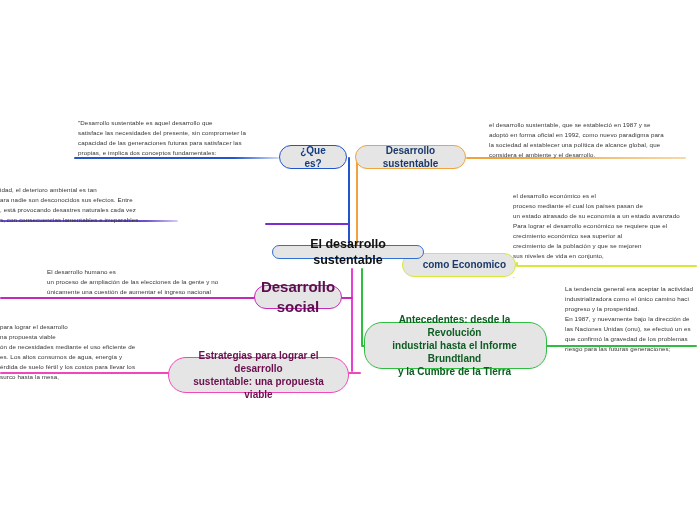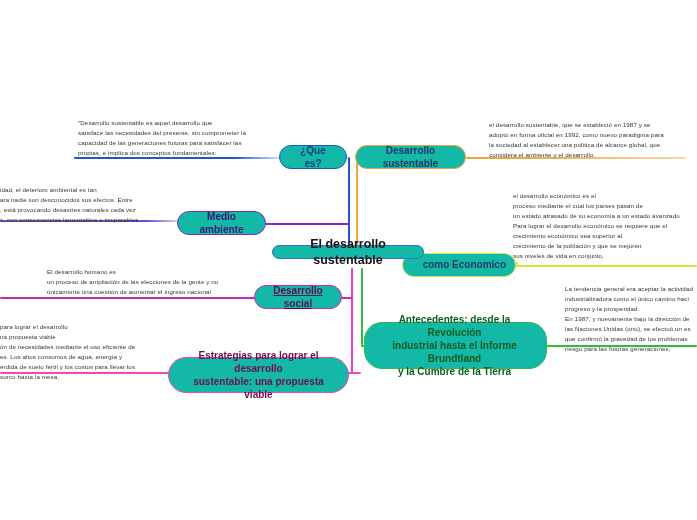--- a/index.html
+++ b/index.html
@@ -11,39 +11,39 @@
   .canvas{position:absolute;left:0;top:0;width:697px;height:520px;}
 
   
   .hline{position:absolute;height:2px;border-radius:1px;}
   .vline{position:absolute;width:2px;border-radius:1px;}
 
   
   .node{
     position:absolute;
     box-sizing:border-box;
-    background:#14b8a6;
+    background:#e5e5e5;
     border:1.6px solid #000;
     border-radius:18px;
     display:flex;align-items:center;justify-content:center;
     text-align:center;
     font-weight:bold;
     line-height:1.32;
     padding:5px 12px;
     white-space:pre-line;
   }
   .node-center{
     font-size:12.5px;color:#111;border-color:#2f6fd0;border-radius:22px;
     border-width:1.7px;z-index:6;
   }
   .node-blue{font-size:10px;color:#123d82;border-color:#2255cc;z-index:5;}
   .node-orange{font-size:10px;color:#1b3a6b;border-color:#f0a33c;z-index:5;}
   .node-purple{font-size:10px;color:#3b1a6e;border-color:#7a2ecc;z-index:5;}
   .node-yellow{font-size:10px;color:#1b3a6b;border-color:#d8e63a;z-index:4;}
-  .node-magenta{font-size:10px;color:#5d0f50;border-color:#c32ab8;z-index:5;text-decoration:underline;}
+  .node-magenta{font-size:15px;color:#5d0f50;border-color:#c32ab8;z-index:5;}
   .node-green{font-size:10px;color:#0d5c22;border-color:#2fbd3f;z-index:5;}
   .node-pink{font-size:10px;color:#6b0f4e;border-color:#f246bb;z-index:5;}
 
   
   .note{
     position:absolute;
     font-size:6.2px;
     line-height:1.62;
     color:#333333;
     white-space:pre-line;
@@ -121,21 +121,20 @@
 na propuesta viable
 ón de necesidades mediante el uso eficiente de
 es. Los altos consumos de agua, energía y
 érdida de suelo fértil y los costos para llevar los
  surco hasta la mesa,</div>
 
   <div class="node node-blue" style="left:279px;top:145px;width:68px;height:24px;">¿Que es?</div>
 
   <div class="node node-orange" style="left:355px;top:145px;width:111px;height:24px;">Desarrollo sustentable</div>
 
-  <div class="node node-purple" style="left:177px;top:211px;width:89px;height:24px;">Medio ambiente</div>
 
   <div class="node node-yellow" style="left:402px;top:253px;width:114px;height:24px;
               justify-content:flex-end;padding-right:9px;">como Economico</div>
 
   <div class="node node-center" style="left:272px;top:245px;width:152px;height:14px;">El desarrollo sustentable</div>
 
   <div class="node node-magenta" style="left:254px;top:285px;width:88px;height:24px;">Desarrollo social</div>
 
   <div class="node node-green" style="left:364px;top:322px;width:183px;height:47px;
               text-align:center;justify-content:flex-start;padding-left:10px;">Antecedentes: desde la Revolución

